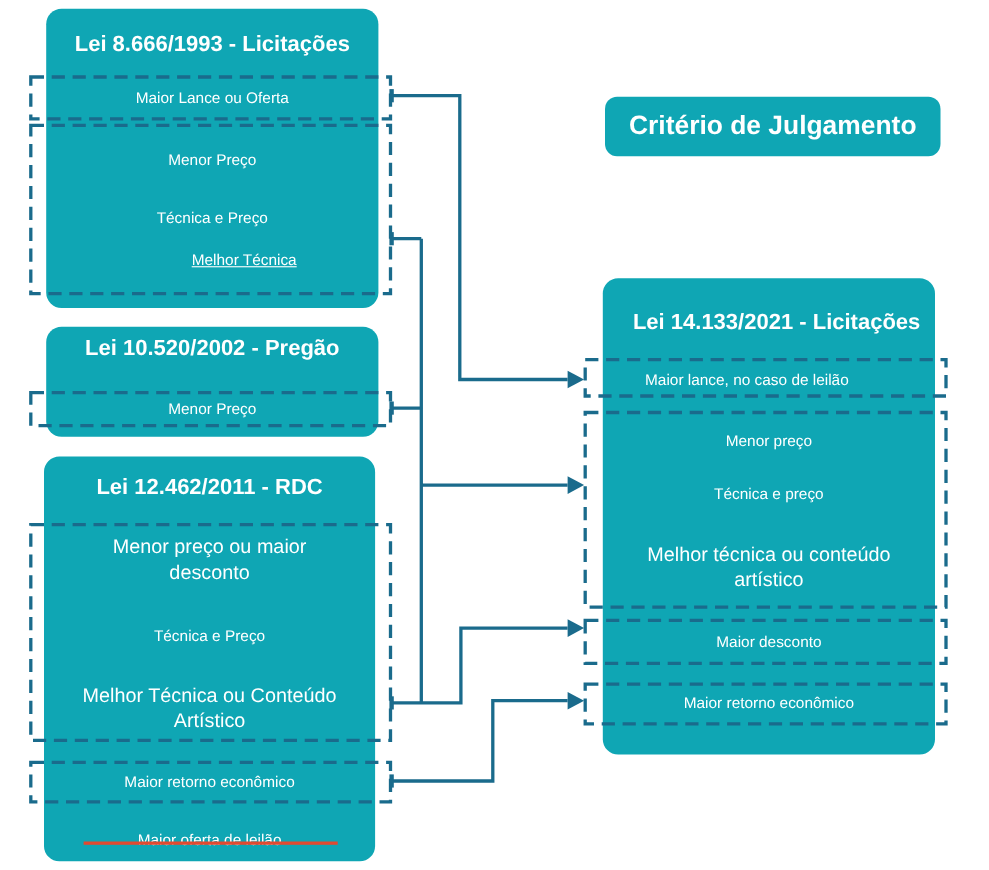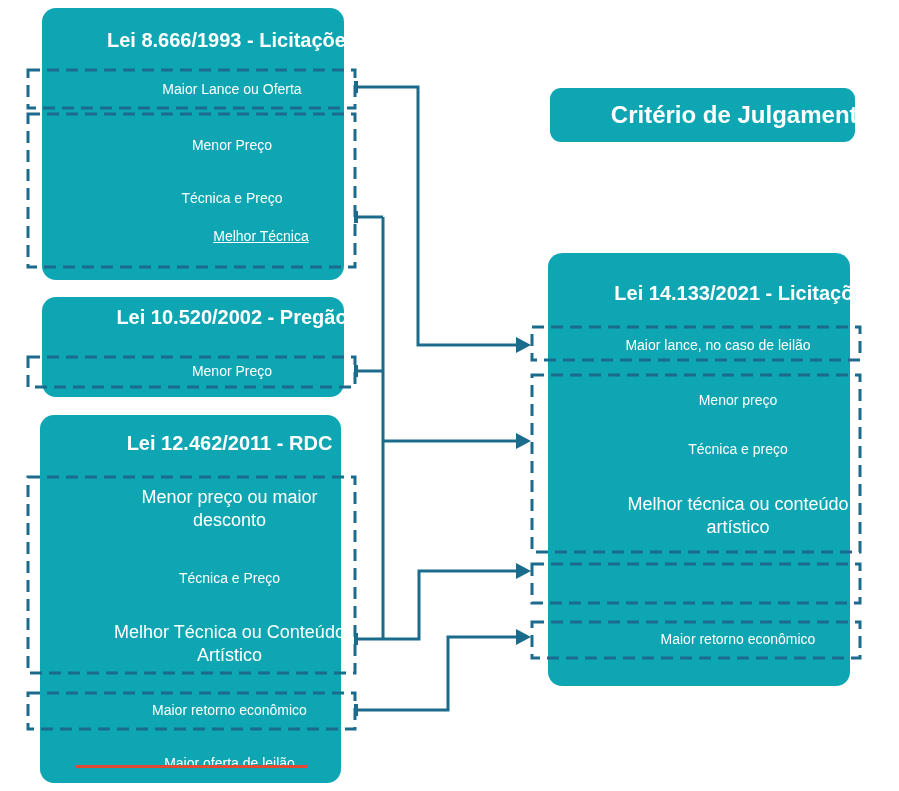--- a/index.html
+++ b/index.html
@@ -2,21 +2,21 @@
 <html><head>
 <meta charset="utf-8">
 <style>
   html,body{margin:0;padding:0;background:#ffffff;}
   .canvas{
     position:relative;width:899px;height:791px;background:#ffffff;overflow:hidden;
     font-family:"Liberation Sans",sans-serif;
   }
   .box{position:absolute;background:#0FA6B4;border-radius:14px;z-index:1;}
   .layer{position:absolute;left:0;top:0;z-index:2;}
-  .txt{position:absolute;color:#ffffff;text-align:center;z-index:3;margin-left:39px;}
+  .txt{position:absolute;color:#ffffff;text-align:center;z-index:3;}
   .hdr{font-weight:700;font-size:20px;height:28px;line-height:28px;}
   .item{font-size:14px;height:28px;line-height:28px;}
   .item2{font-size:18px;line-height:23px;height:46px;}
   .crit{font-weight:700;font-size:24px;line-height:54px;height:54px;}
   .strike{position:absolute;background:#E04A31;z-index:4;}
 </style>
 </head>
 <body>
 
 <div class="canvas">
@@ -77,15 +77,16 @@
   <div class="txt item" style="left:40px;top:749px;width:301px;">Maior oferta de leilão</div>
   <div class="strike" style="left:76px;top:765px;width:231px;height:3px;"></div>
 
   <div class="txt crit" style="left:550px;top:88px;width:305px;">Critério de Julgamento</div>
 
   <div class="txt hdr" style="left:548px;top:279px;width:316px;">Lei 14.133/2021 - Licitações</div>
   <div class="txt item" style="left:548px;top:331px;width:262px;">Maior lance, no caso de leilão</div>
   <div class="txt item" style="left:548px;top:386px;width:302px;">Menor preço</div>
   <div class="txt item" style="left:548px;top:435px;width:302px;">Técnica e preço</div>
   <div class="txt item2" style="left:569px;top:493px;width:260px;">Melhor técnica ou conteúdo artístico</div>
+  <div class="txt item" style="left:548px;top:569px;width:302px;">Maior desconto</div>
   <div class="txt item" style="left:548px;top:625px;width:302px;">Maior retorno econômico</div>
 
 </div>
 
 </body></html>

